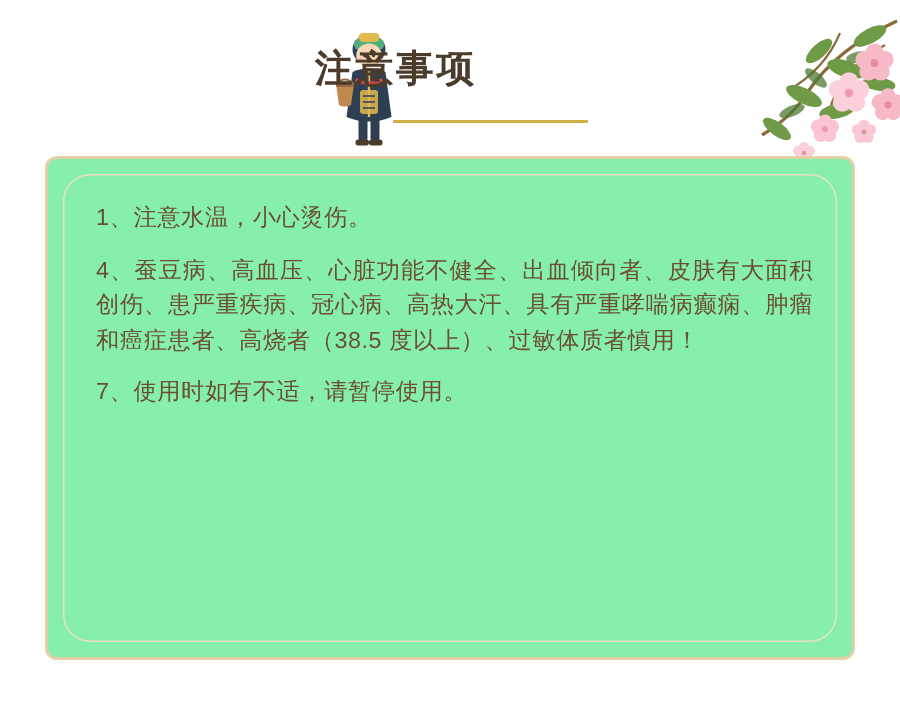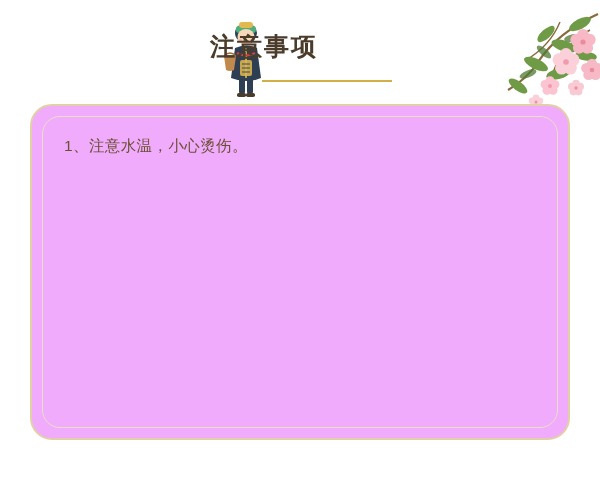--- a/index.html
+++ b/index.html
@@ -77,23 +77,23 @@
     height: 130px;
   }
 
   
   .card {
     position: absolute;
     left: 30px;
     top: 104px;
     width: 540px;
     height: 336px;
-    background: #f0abfc;
+    background: #86efac;
     border: 2px solid #e3cfa5;
-    border-radius: 22px;
+    border-radius: 8px;
     box-sizing: border-box;
     padding-left: 28px;
   }
 
   .card-inner {
     position: absolute;
     left: 10px;
     top: 10px;
     right: 10px;
     bottom: 10px;
@@ -239,16 +239,18 @@
           </g>
         </g>
       </svg>
     </div>
   </div>
 
   <div class="card">
     <div class="card-inner"></div>
     <div class="list">
       <div class="item">1、注意水温，小心烫伤。</div>
+      <div class="item">4、蚕豆病、高血压、心脏功能不健全、出血倾向者、皮肤有大面积创伤、患严重疾病、冠心病、高热大汗、具有严重哮喘病癫痫、肿瘤和癌症患者、高烧者（38.5 度以上）、过敏体质者慎用！</div>
+      <div class="item">7、使用时如有不适，请暂停使用。</div>
     </div>
   </div>
 
 </div>
 
 </body></html>

